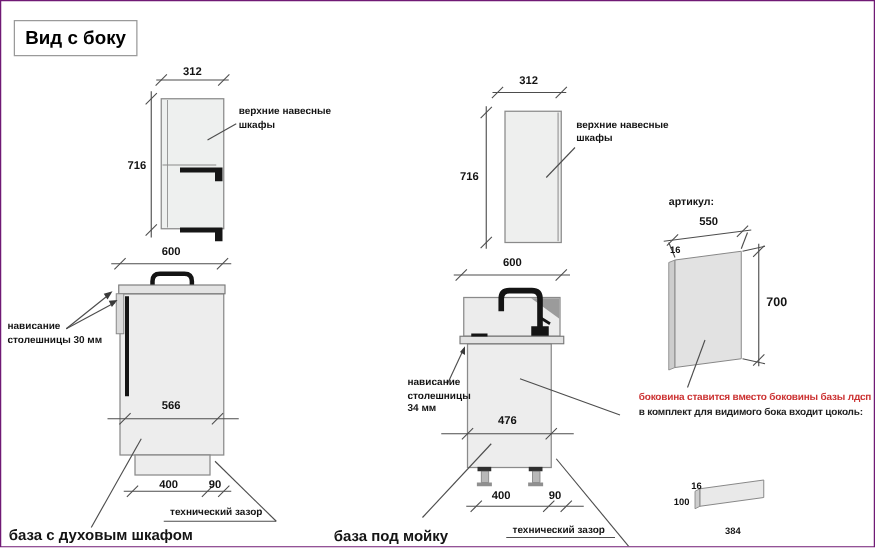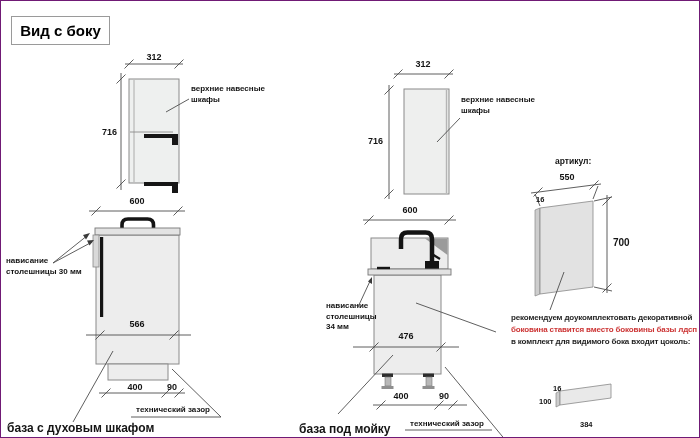--- a/index.html
+++ b/index.html
@@ -176,29 +176,28 @@
   <div class="txt dim c" style="left:409px;top:204px;">600</div>
   <div class="txt lbl" style="left:325px;top:300px;">
     <div>нависание</div>
     <div>столешницы</div>
     <div>34 мм</div>
   </div>
   <div class="txt dim c" style="left:405px;top:330px;">476</div>
   <div class="txt dim c" style="left:400px;top:390px;">400</div>
   <div class="txt dim c" style="left:443px;top:390px;">90</div>
   <div class="txt lbl" style="left:409px;top:418px;">технический зазор</div>
-  <div class="txt cap" style="left:266px;top:421px;margin-left:32px;">база под мойку</div>
-
-  <div class="txt lbl" style="left:534px;top:155px;font-size:8.5px;margin-left:20px;">артикул:</div>
+  <div class="txt cap" style="left:266px;top:421px;">база под мойку</div>
+
+  <div class="txt lbl" style="left:534px;top:155px;font-size:8.5px;">артикул:</div>
   <div class="txt dim c" style="left:566px;top:171px;">550</div>
   <div class="txt dim sm" style="left:535px;top:194px;">16</div>
   <div class="txt dim" style="left:612px;top:236px;font-size:10px;">700</div>
 
   <div class="note">
-    <div>рекомендуем доукомплектовать декоративной</div>
     <div style="color: rgb(204, 51, 51);">боковина ставится вместо боковины базы лдсп</div>
     <div>в комплект для видимого бока входит цоколь:</div>
   </div>
 
   <div class="txt dim sm" style="left:552px;top:383px;">16</div>
   <div class="txt dim sm" style="left:538px;top:396px;">100</div>
   <div class="txt dim sm" style="left:579px;top:407px;margin-top:12px;">384</div>
 
 </div>
 

